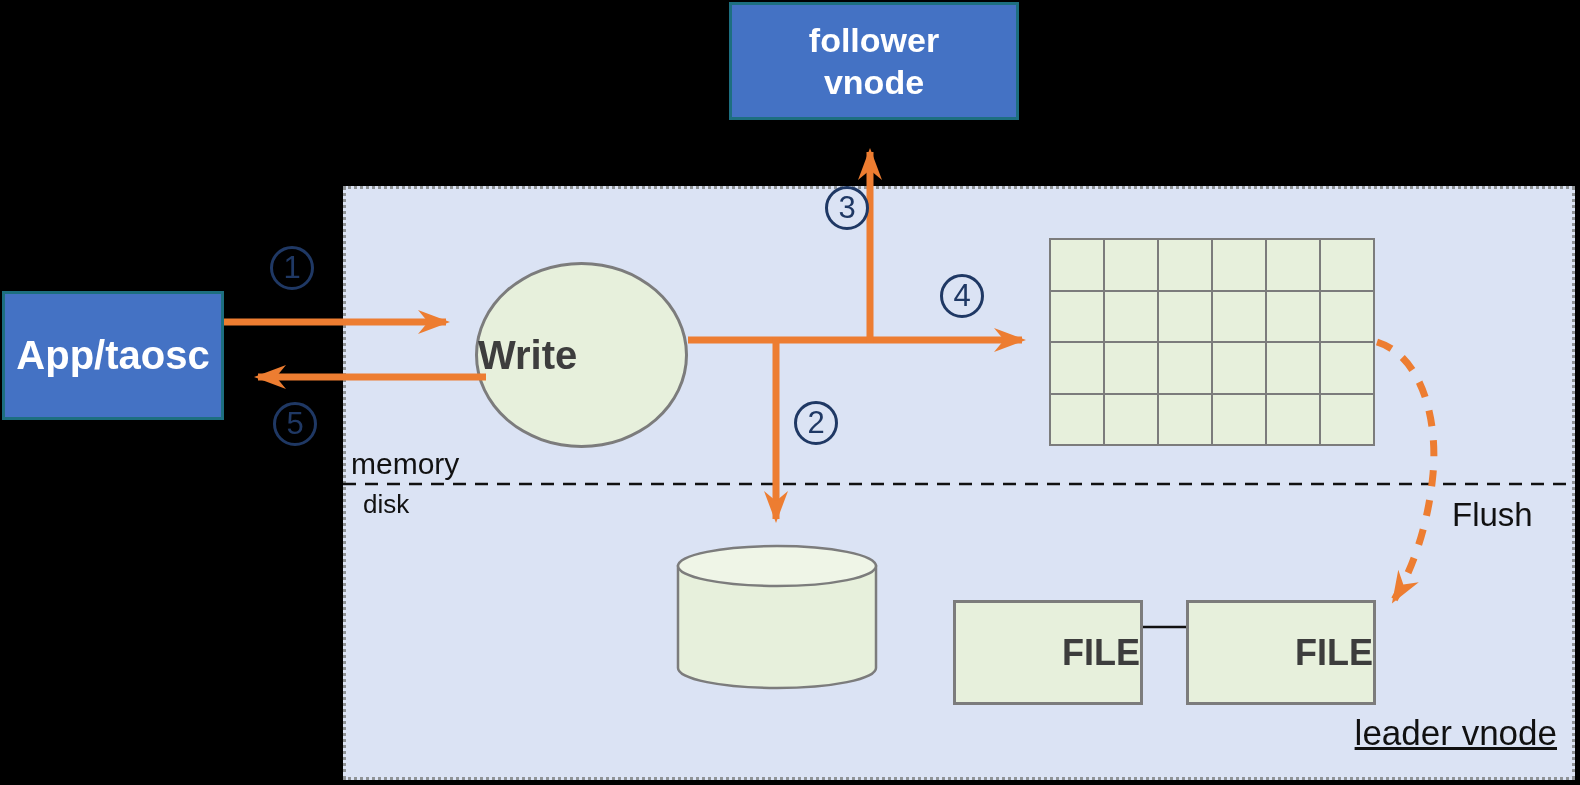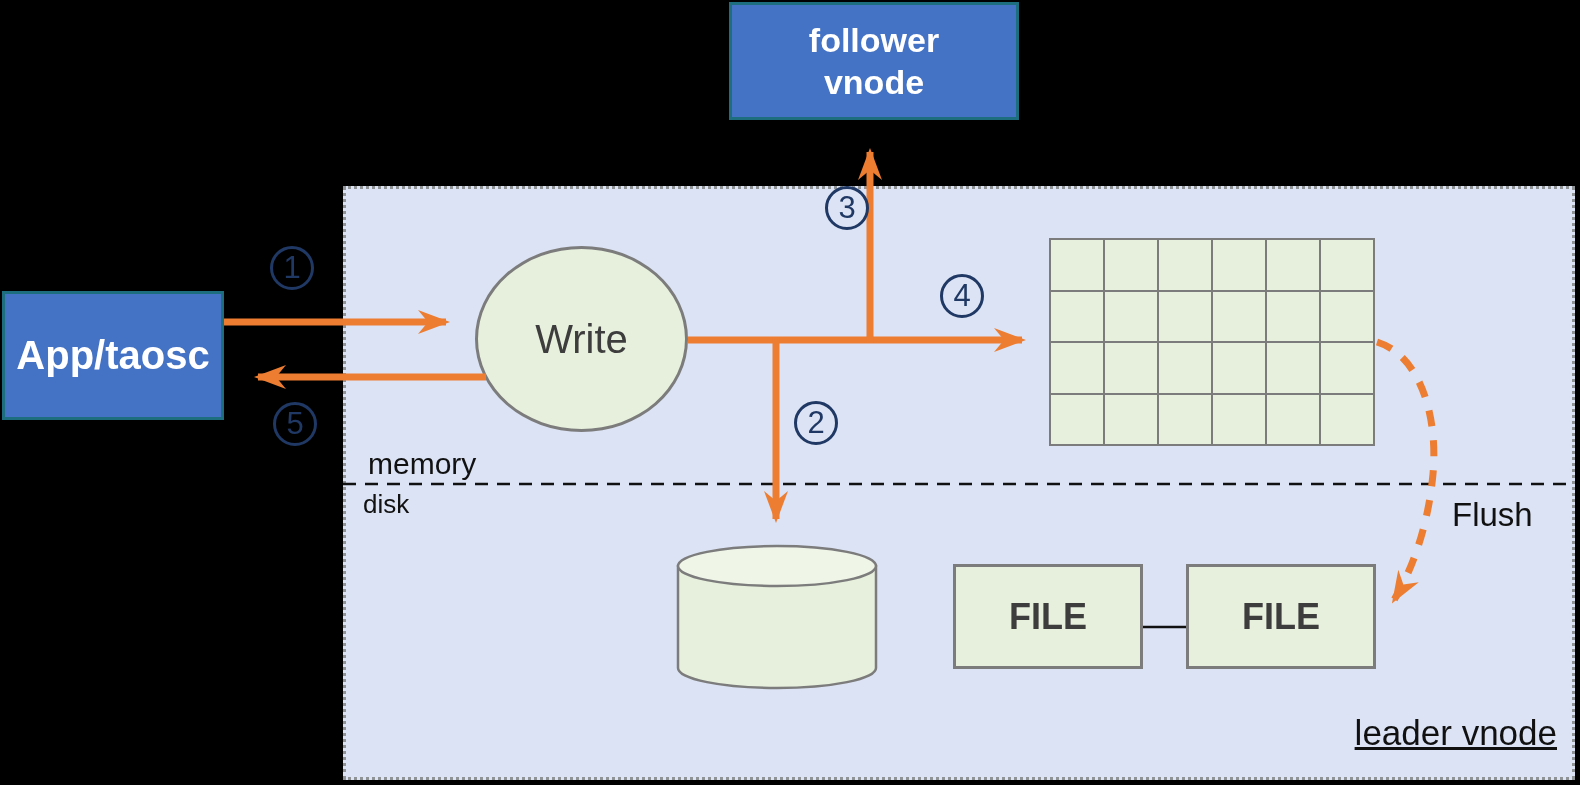--- a/index.html
+++ b/index.html
@@ -18,44 +18,44 @@
   .bluebox{
     position:absolute;display:flex;flex-direction:column;align-items:center;justify-content:center;
     background:var(--node_blue_fill,#4472c4);
     border:3px solid var(--node_blue_border,#1d6f80);
     color:var(--text_white,#fff);font-weight:bold;box-sizing:border-box;text-align:center;
   }
   .follower{left:729px;top:2px;width:290px;height:118px;font-size:34px;line-height:42px;}
   .app{left:2px;top:291px;width:222px;height:129px;font-size:40px;}
   
   .write{
-    position:absolute;left:475px;top:246px;width:213px;height:186px;border-radius:50%;
+    position:absolute;left:475px;top:262px;width:213px;height:186px;border-radius:50%;
     background:var(--green_fill,#e7f0dc);border:3px solid var(--gray_border,#7c7c7c);
-    display:flex;align-items:center;justify-content:center;
-    font-size:40px;font-weight:normal;color:var(--text_dark,#3d3d3d);box-sizing:border-box;
+    display:flex;align-items:center;
+    font-size:40px;font-weight:bold;color:var(--text_dark,#3d3d3d);box-sizing:border-box;
   }
   
   .memgrid{
     position:absolute;left:1049px;top:238px;width:326px;height:208px;
     background:var(--gray_border,#7c7c7c);
     display:grid;gap:2px;padding:2px;box-sizing:border-box;
   }
   .memgrid .cell{background:var(--green_fill,#e7f0dc);}
   
   .filebox{
-    position:absolute;width:190px;height:105px;top:564px;
+    position:absolute;width:190px;height:105px;top:600px;
     background:var(--green_fill,#e7f0dc);border:3px solid var(--gray_border,#7c7c7c);
-    display:flex;align-items:center;justify-content:center;
+    display:flex;align-items:center;justify-content:flex-end;
     font-size:36px;font-weight:bold;color:var(--text_dark,#3d3d3d);box-sizing:border-box;
   }
   .file-left{left:953px;}
   .file-right{left:1186px;}
   
   .lbl{position:absolute;color:var(--text_black,#111);}
-  .lbl-memory{left:368px;top:447px;font-size:30px;}
+  .lbl-memory{left:351px;top:447px;font-size:30px;}
   .lbl-disk{left:363px;top:489px;font-size:26px;}
   .lbl-wal{left:677px;top:698px;width:200px;text-align:center;font-size:38px;}
   .lbl-flush{left:1452px;top:496px;font-size:33px;}
   .lbl-leader{left:1337px;top:713px;width:220px;text-align:right;font-size:35px;text-decoration:underline;}
   
   .step{
     position:absolute;width:44px;height:44px;border-radius:50%;box-sizing:border-box;
     border:3px solid var(--step_navy,#1f3864);color:var(--step_navy,#1f3864);
     display:flex;align-items:center;justify-content:center;font-size:31px;
   }

